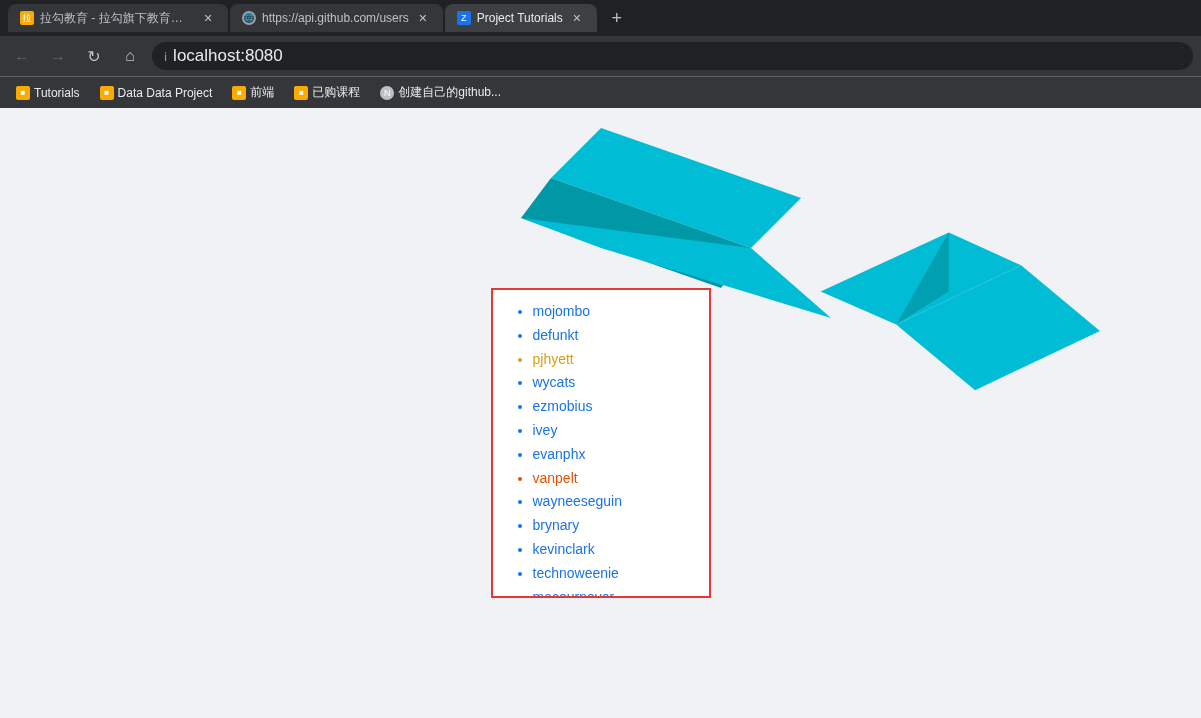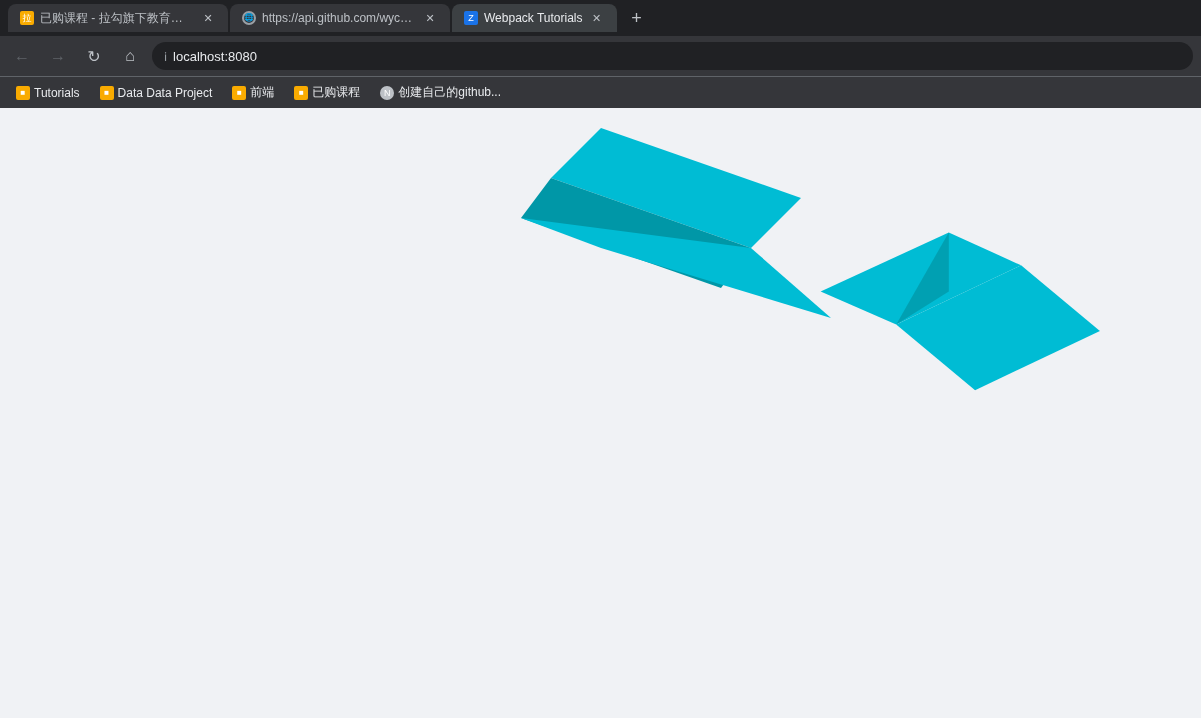--- a/index.html
+++ b/index.html
@@ -113,21 +113,21 @@
       gap: 6px;
     }
 
     .address-input .lock-icon {
       color: #9aa0a6;
       font-size: 12px;
     }
 
     .address-text {
       color: #e8eaed;
-      font-size: 13px;
+      font-size: 17px;
     }
 
     .bookmarks-bar {
       display: flex;
       align-items: center;
       height: 32px;
       padding: 0 8px;
       gap: 4px;
       background: #35363a;
       border-top: 1px solid #5f6368;
@@ -197,33 +197,33 @@
   </style>
 </head>
 <body>
 
 <div class="browser-chrome">
 
   <div class="tab-bar">
 
     <div class="tab">
       <span class="tab-favicon" style="display:inline-block;width:14px;height:14px;background:#f9ab00;border-radius:2px;font-size:9px;color:white;text-align:center;line-height:14px;">拉</span>
-      <span class="tab-label">已购课程 - 拉勾旗下教育平台</span>
+      <span class="tab-label">拉勾教育 - 拉勾旗下教育平台</span>
       <span class="tab-close">✕</span>
     </div>
 
     <div class="tab">
       <span class="tab-favicon" style="display:inline-block;width:14px;height:14px;border-radius:50%;border:2px solid #9aa0a6;font-size:8px;color:#9aa0a6;text-align:center;line-height:10px;">🌐</span>
-      <span class="tab-label">https://api.github.com/wycats</span>
+      <span class="tab-label">https://api.github.com/users</span>
       <span class="tab-close">✕</span>
     </div>
 
     <div class="tab active">
       <span class="tab-favicon" style="display:inline-block;width:14px;height:14px;background:#1a73e8;border-radius:2px;font-size:9px;color:white;text-align:center;line-height:14px;">Z</span>
-      <span class="tab-label">Webpack Tutorials</span>
+      <span class="tab-label">Project Tutorials</span>
       <span class="tab-close">✕</span>
     </div>
     <div class="new-tab-btn">+</div>
   </div>
 
   <div class="address-bar">
     <div class="nav-btn disabled" title="Back">←</div>
     <div class="nav-btn disabled" title="Forward">→</div>
     <div class="nav-btn" title="Refresh">↻</div>
     <div class="nav-btn" title="Home">⌂</div>
@@ -275,14 +275,31 @@
     <svg viewBox="0 0 460 350" xmlns="http://www.w3.org/2000/svg" style="position:absolute;top:108px;left:0;width:1201px;height:230px;">
 
       <polygon points="565,115 760,25 870,75 680,165" fill="#00BCD4"></polygon>
 
       <polygon points="680,165 870,75 990,175 800,265" fill="#00BCD4"></polygon>
 
       <polygon points="760,25 760,115 680,165 760,25" fill="#006064" opacity="0.3"></polygon>
     </svg>
   </div>
 
+  <div class="user-list-container" style="margin-top: -80px;">
+    <ul class="user-list" id="user-list-el">
+    <li style="color: rgb(26, 115, 232);">mojombo</li>
+        <li style="color: rgb(26, 115, 232);">defunkt</li>
+        <li style="color: rgb(212, 160, 23);">pjhyett</li>
+        <li style="color: rgb(26, 115, 232);">wycats</li>
+        <li style="color: rgb(26, 115, 232);">ezmobius</li>
+        <li style="color: rgb(26, 115, 232);">ivey</li>
+        <li style="color: rgb(26, 115, 232);">evanphx</li>
+        <li style="color: rgb(230, 81, 0);">vanpelt</li>
+        <li style="color: rgb(26, 115, 232);">wayneeseguin</li>
+        <li style="color: rgb(26, 115, 232);">brynary</li>
+        <li style="color: rgb(26, 115, 232);">kevinclark</li>
+        <li style="color: rgb(26, 115, 232);">technoweenie</li>
+        <li style="color: rgb(26, 115, 232);">macournoyer</li>
+      </ul>
+  </div>
 
 </div>
 
 </body></html>

